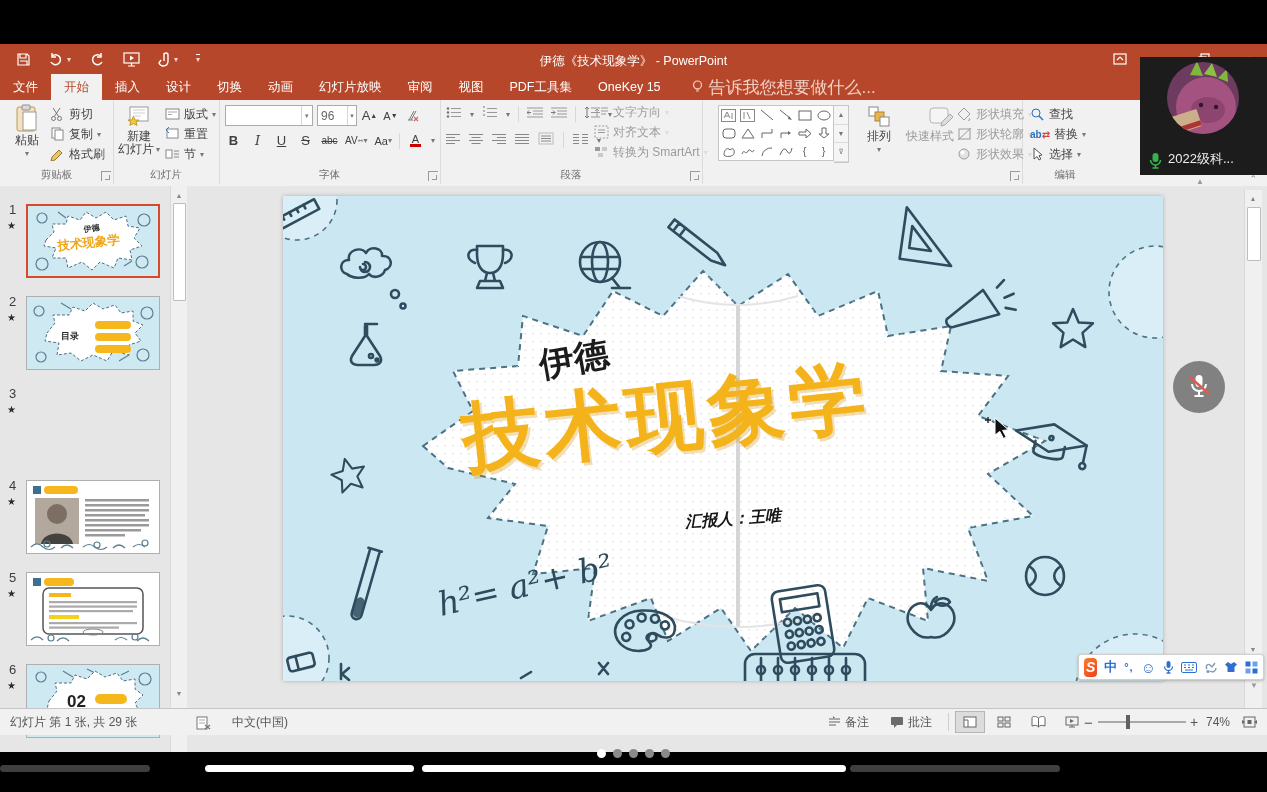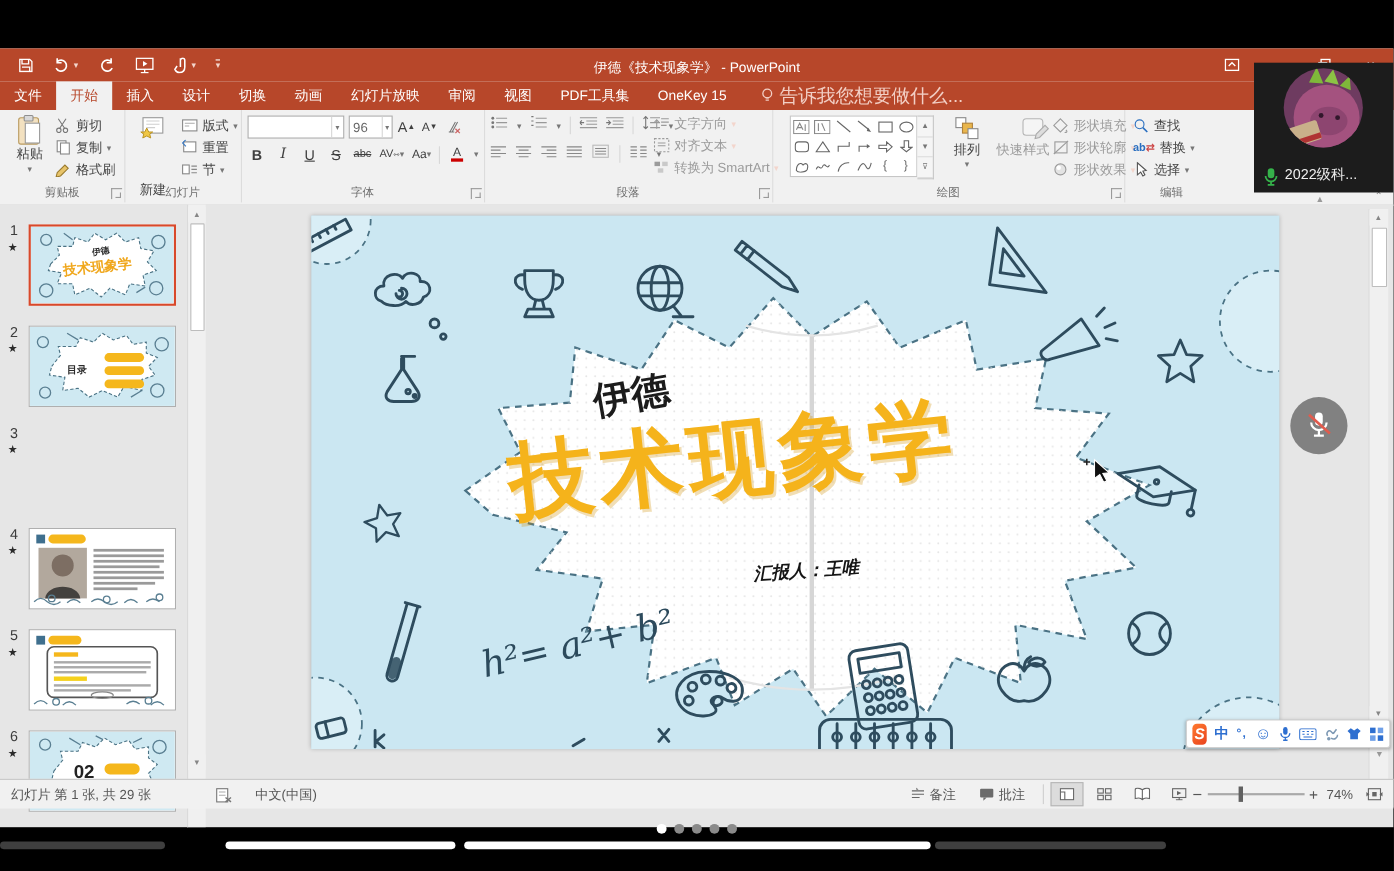--- a/index.html
+++ b/index.html
@@ -191,21 +191,21 @@
                 <path d="M2,10 l7,-7 3,3 -7,7 -4,1 Z" fill="#e8c46a" stroke="#9a7b2e"></path>
               </svg>
               <span>格式刷</span>
             </div>
         </div>
         <span class="grp-label">剪贴板</span>
         <span class="launcher"></span>
       </div>
 
       <div class="grp" style="left:113px;width:106px;">
-        <div class="bigbtn" style="left:3px;top:4px;width:46px;gap:36px;">
+        <div class="bigbtn" style="left:3px;top:4px;width:46px;">
           <svg width="26" height="26">
               <rect x="4" y="3" width="18" height="14" fill="#fff" stroke="#999"></rect>
               <path d="M7,6 h12 M7,9 h12 M7,12 h8" stroke="#cfcfcf"></path>
               <path d="M4,20 l2,-4 2,4 4,0 -3,2 1,4 -4,-2 -4,2 1,-4 -3,-2 Z" fill="#f0c744" stroke="#bb9422" transform="translate(2,-2) scale(0.9)"></path>
             </svg>
           <span>新建</span>
           <span style="display:flex;gap:2px;">
               <span>幻灯片</span>
               <span class="drop" style="color:#777;">▾</span>
             </span>
@@ -502,21 +502,20 @@
             </div>
           <div class="sbtn dis">
               <svg class="gicon" viewBox="0 0 15 14">
                 <circle cx="7" cy="7" r="5" fill="#e3e3e3" stroke="#9b9b9b"></circle>
                 <circle cx="5.5" cy="5.5" r="2" fill="#fff"></circle>
               </svg>
               <span>形状效果</span>
               <span class="drop">▾</span>
             </div>
         </div>
-        <span class="grp-label">绘图</span>
         <span class="launcher"></span>
       </div>
 
       <div class="grp" style="left:1022px;width:86px;border-right:0;">
         <div class="abs" style="left:8px;top:4px;">
           <div class="sbtn">
               <svg class="gicon" viewBox="0 0 15 14">
                 <circle cx="6" cy="6" r="4" fill="none" stroke="#2a6fc0"></circle>
                 <path d="M9,9 l4,4" stroke="#2a6fc0" stroke-width="1.5"></path>
               </svg>

